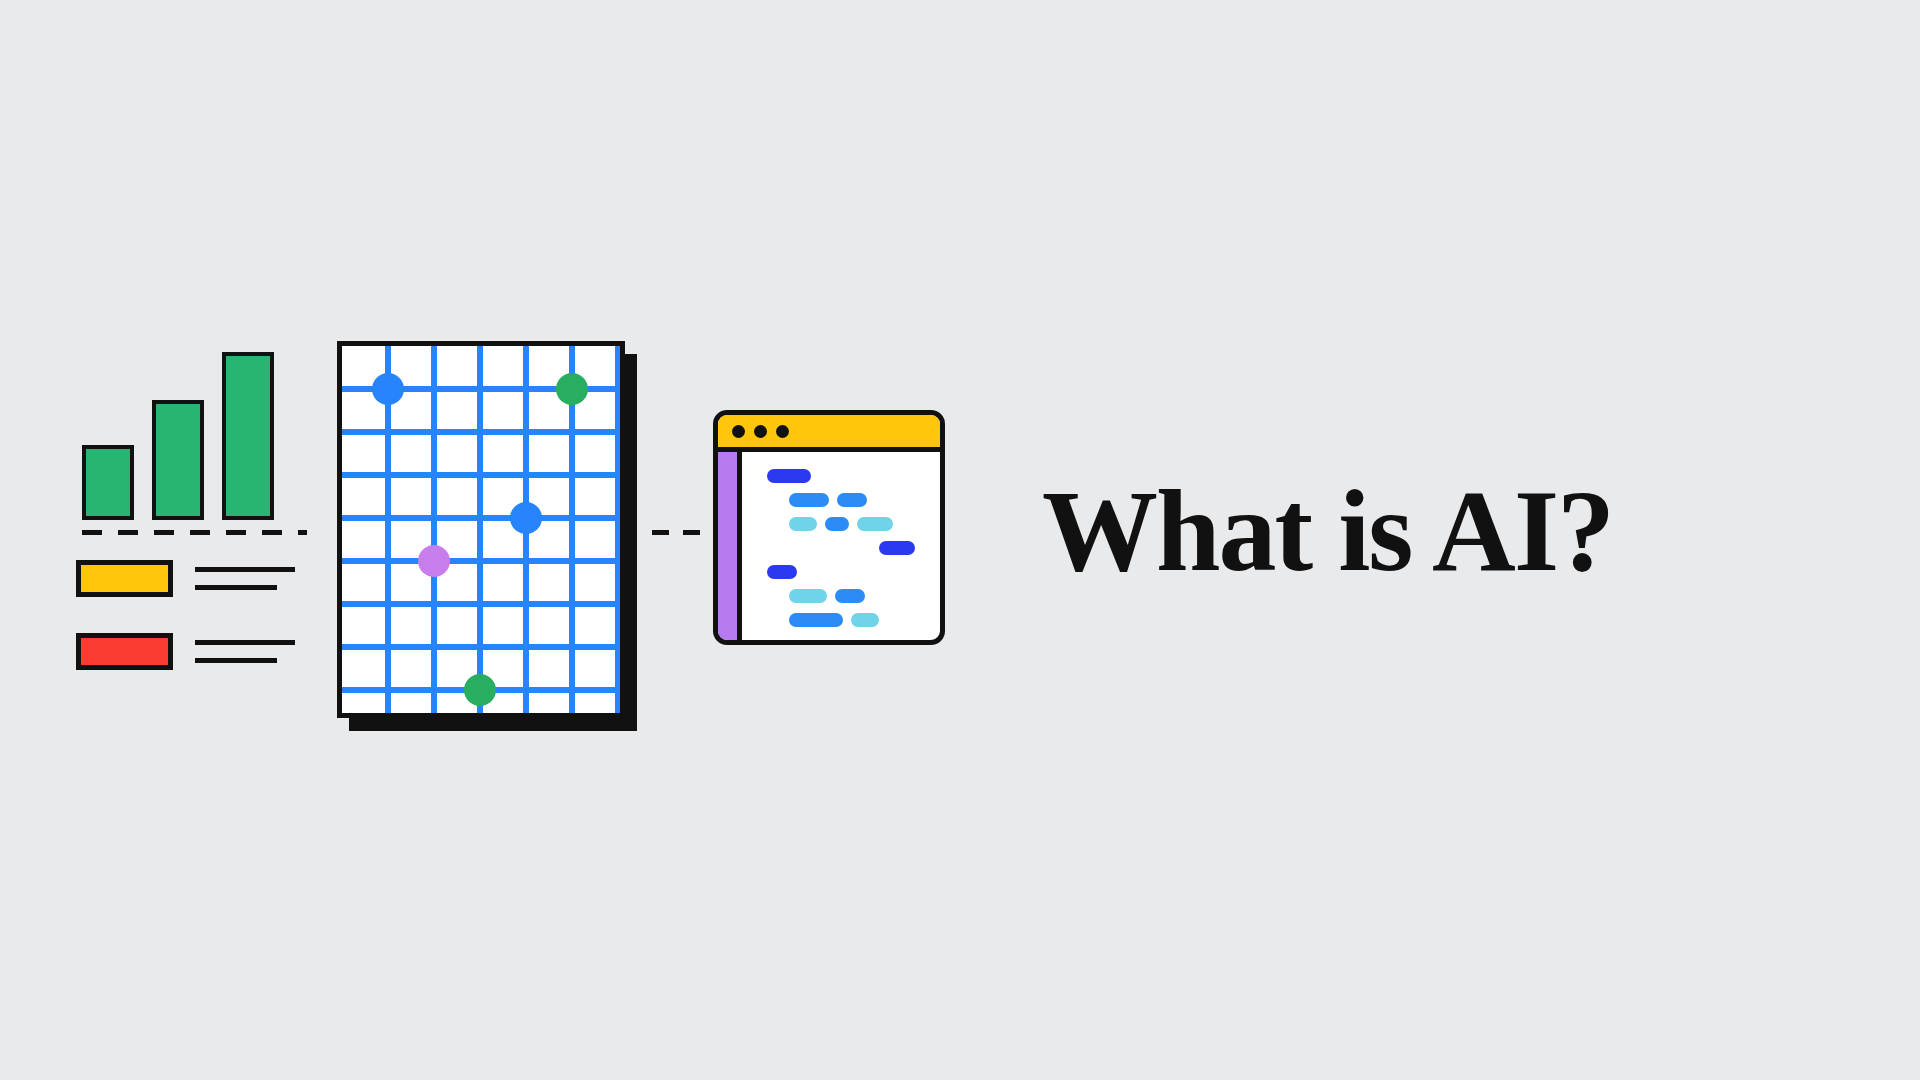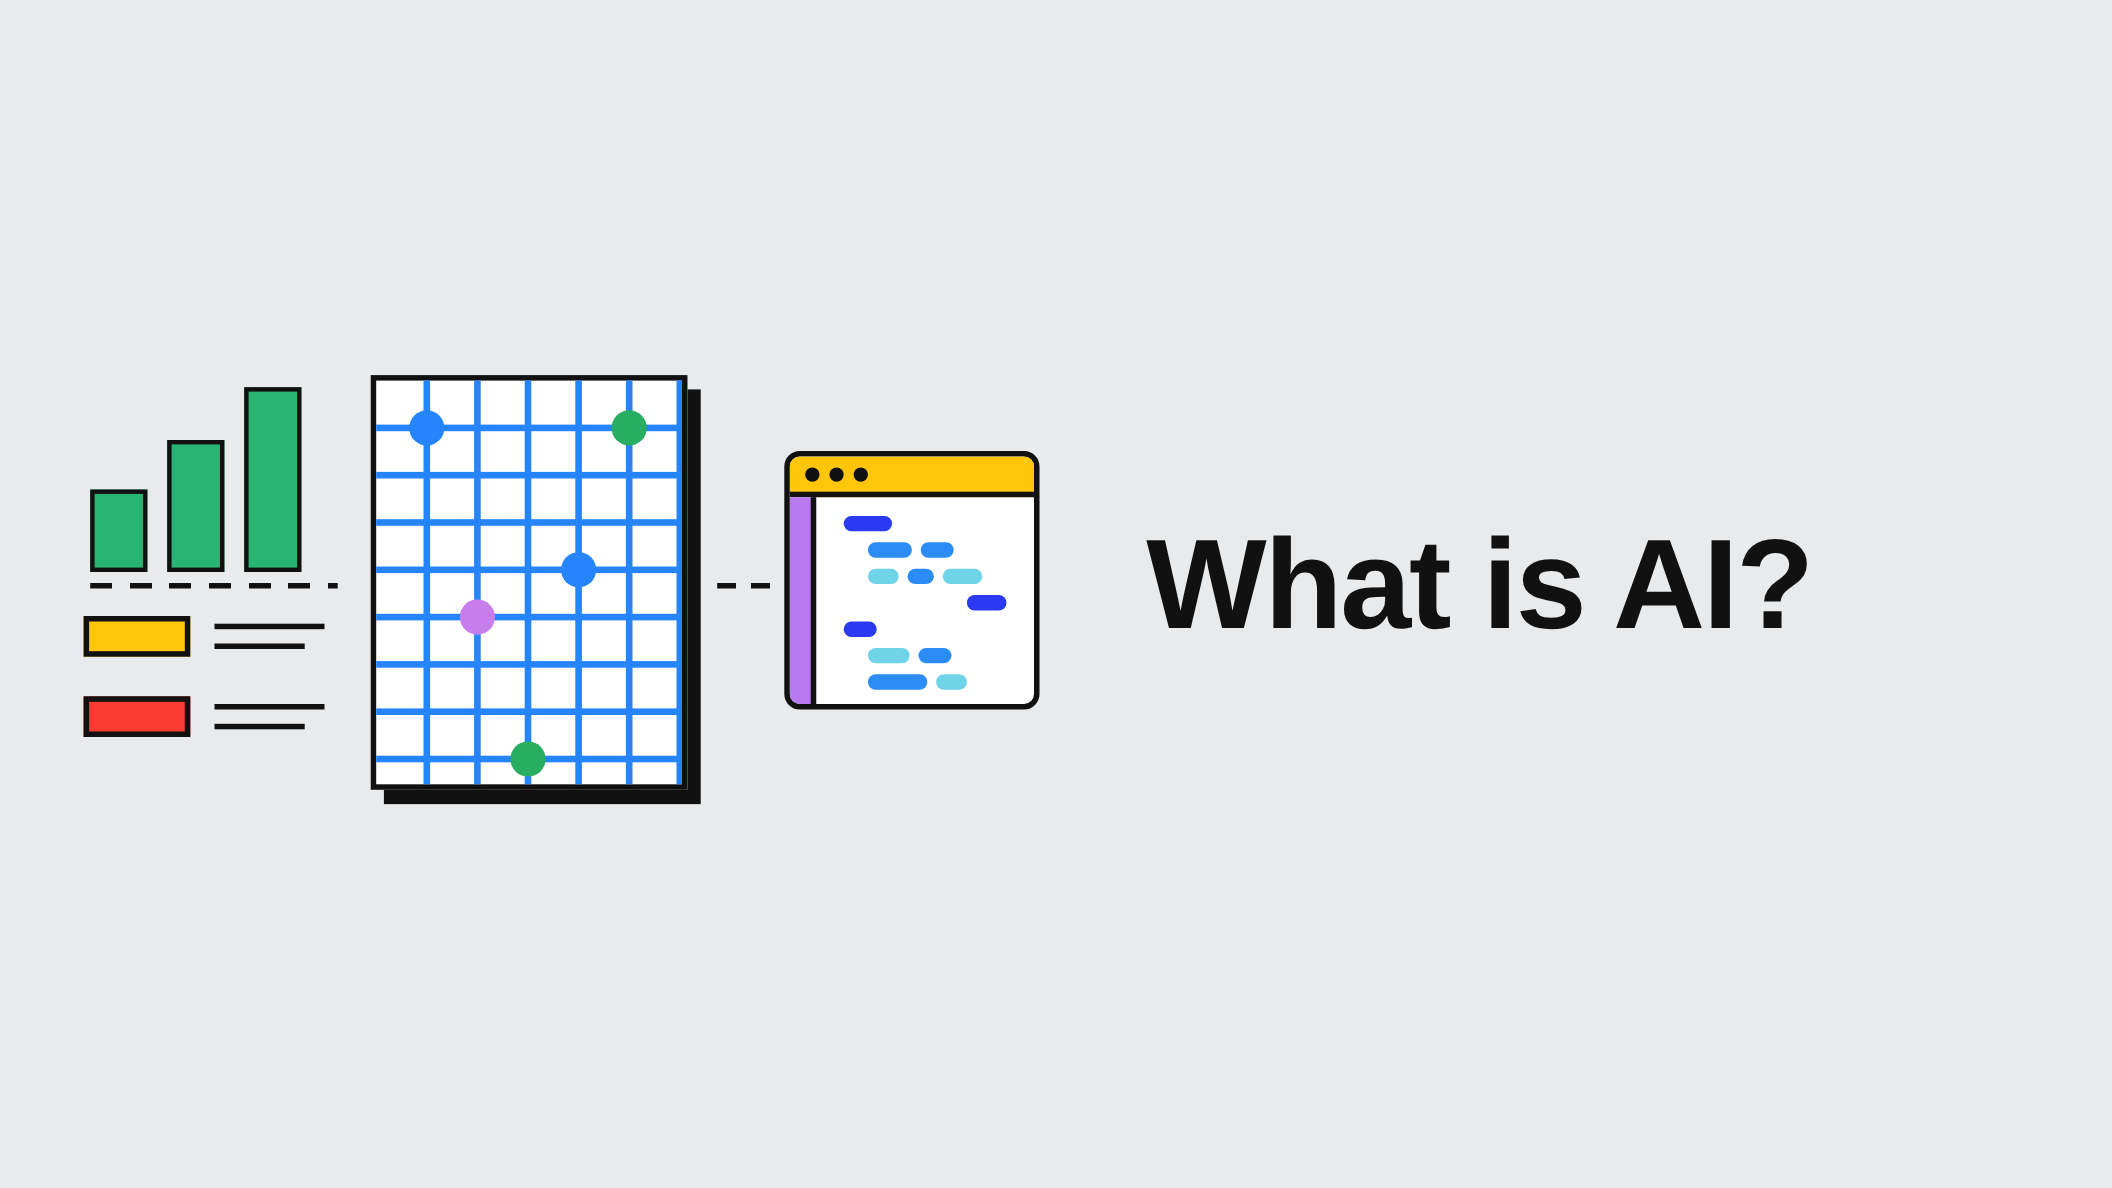--- a/index.html
+++ b/index.html
@@ -200,21 +200,21 @@
   .headline {
     position: absolute;
     left: 1042px;
     top: 473px;
     font-size: 116px;
     font-weight: 700;
     letter-spacing: -2px;
     color: #111111;
     line-height: 1;
     white-space: nowrap;
-    font-family: Liberation Sans, sans-serif;
+    font-family: Liberation Serif, serif;
   }
 </style>
 </head>
 <body style="background: rgb(232, 234, 236);">
 
 <div id="stage">
 
   <div class="barchart">
     <div class="bar b1" style="background: rgb(41, 180, 115);"></div>
     <div class="bar b2" style="background: rgb(41, 180, 115);"></div>

